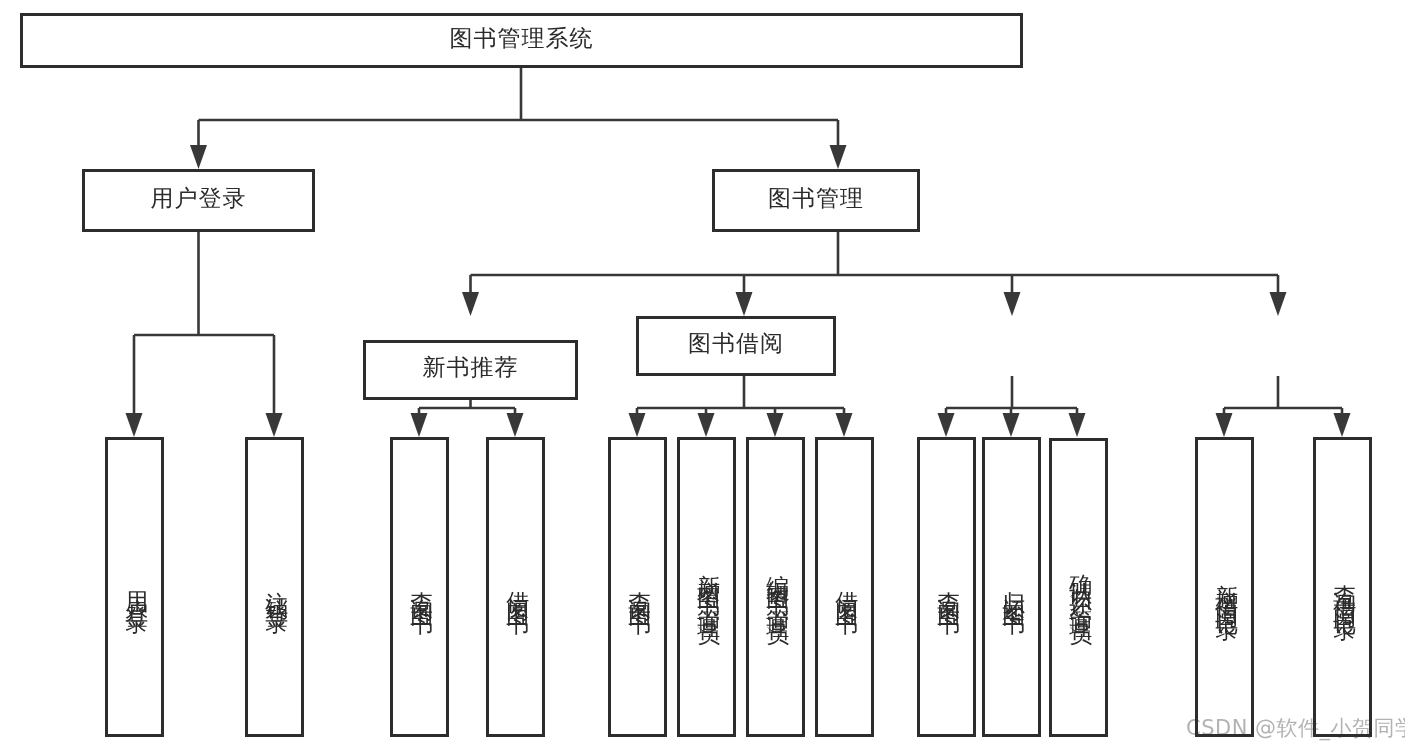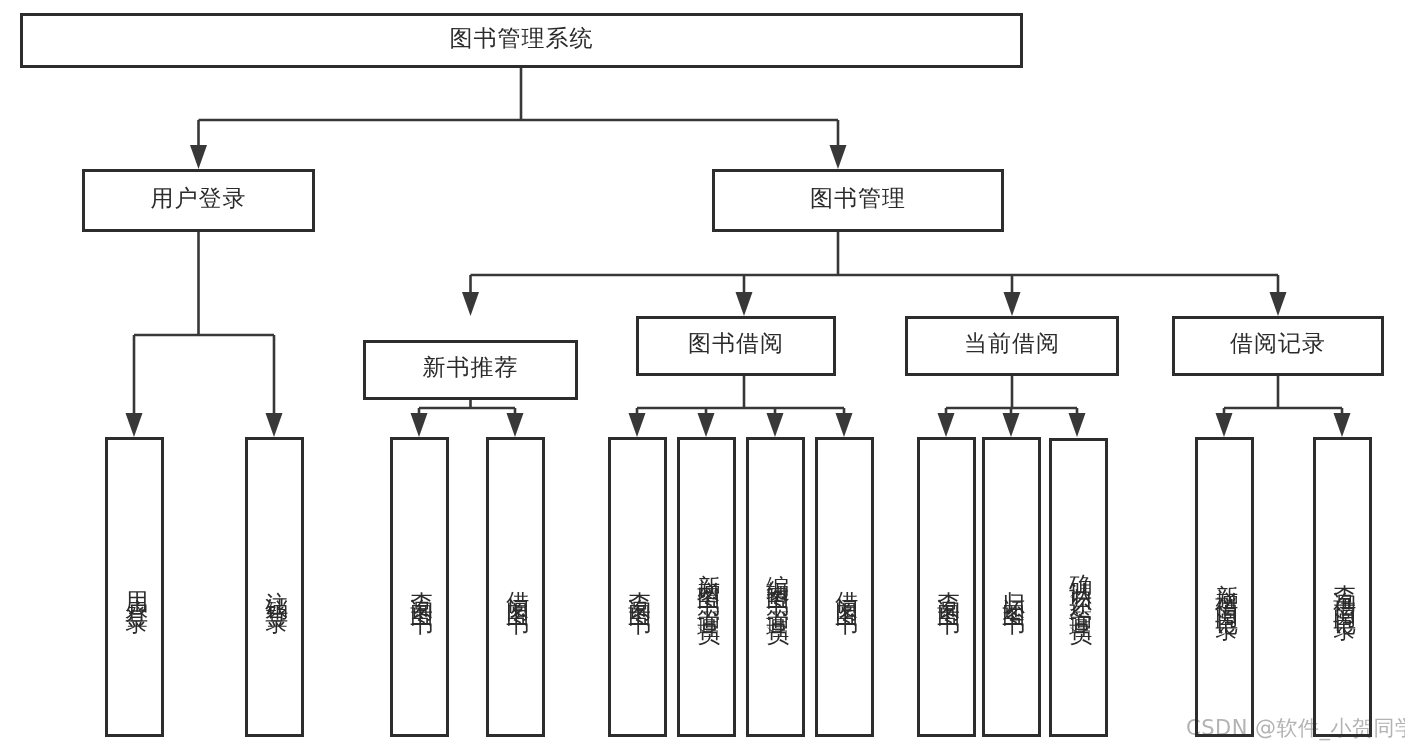--- a/index.html
+++ b/index.html
@@ -106,35 +106,29 @@
     </g>
   </svg>
 
   <div class="box" style="left:20px; top:13px; width:1003px; height:55px;">
     <span>图书管理系统</span>
   </div>
 
   <div class="box" style="left:82px; top:169px; width:233px; height:63px;">
     <span>用户登录</span>
   </div>
-  <div class="box" style="left:712px; top:169px; width:292px; height:63px;">
+  <div class="box" style="left:712px; top:169px; width:208px; height:63px;">
     <span>图书管理</span>
   </div>
 
   <div class="box" style="left:363px; top:316px; width:215px; height:60px;margin-top:24px;">
     <span>新书推荐</span>
   </div>
   <div class="box" style="left:636px; top:316px; width:200px; height:60px;">
     <span>图书借阅</span>
-  </div>
-  <div class="box" style="left:905px; top:316px; width:214px; height:60px;">
-    <span>当前借阅</span>
-  </div>
-  <div class="box" style="left:1172px; top:316px; width:212px; height:60px;">
-    <span>借阅记录</span>
   </div>
 
   <div class="box leaf" style="left:105px; top:437px; width:59px; height:300px;">
     <span>用户登录</span>
   </div>
   <div class="box leaf" style="left:245px; top:437px; width:59px; height:300px;">
     <span>注销登录</span>
   </div>
 
   <div class="box leaf" style="left:390px; top:437px; width:59px; height:300px;">

